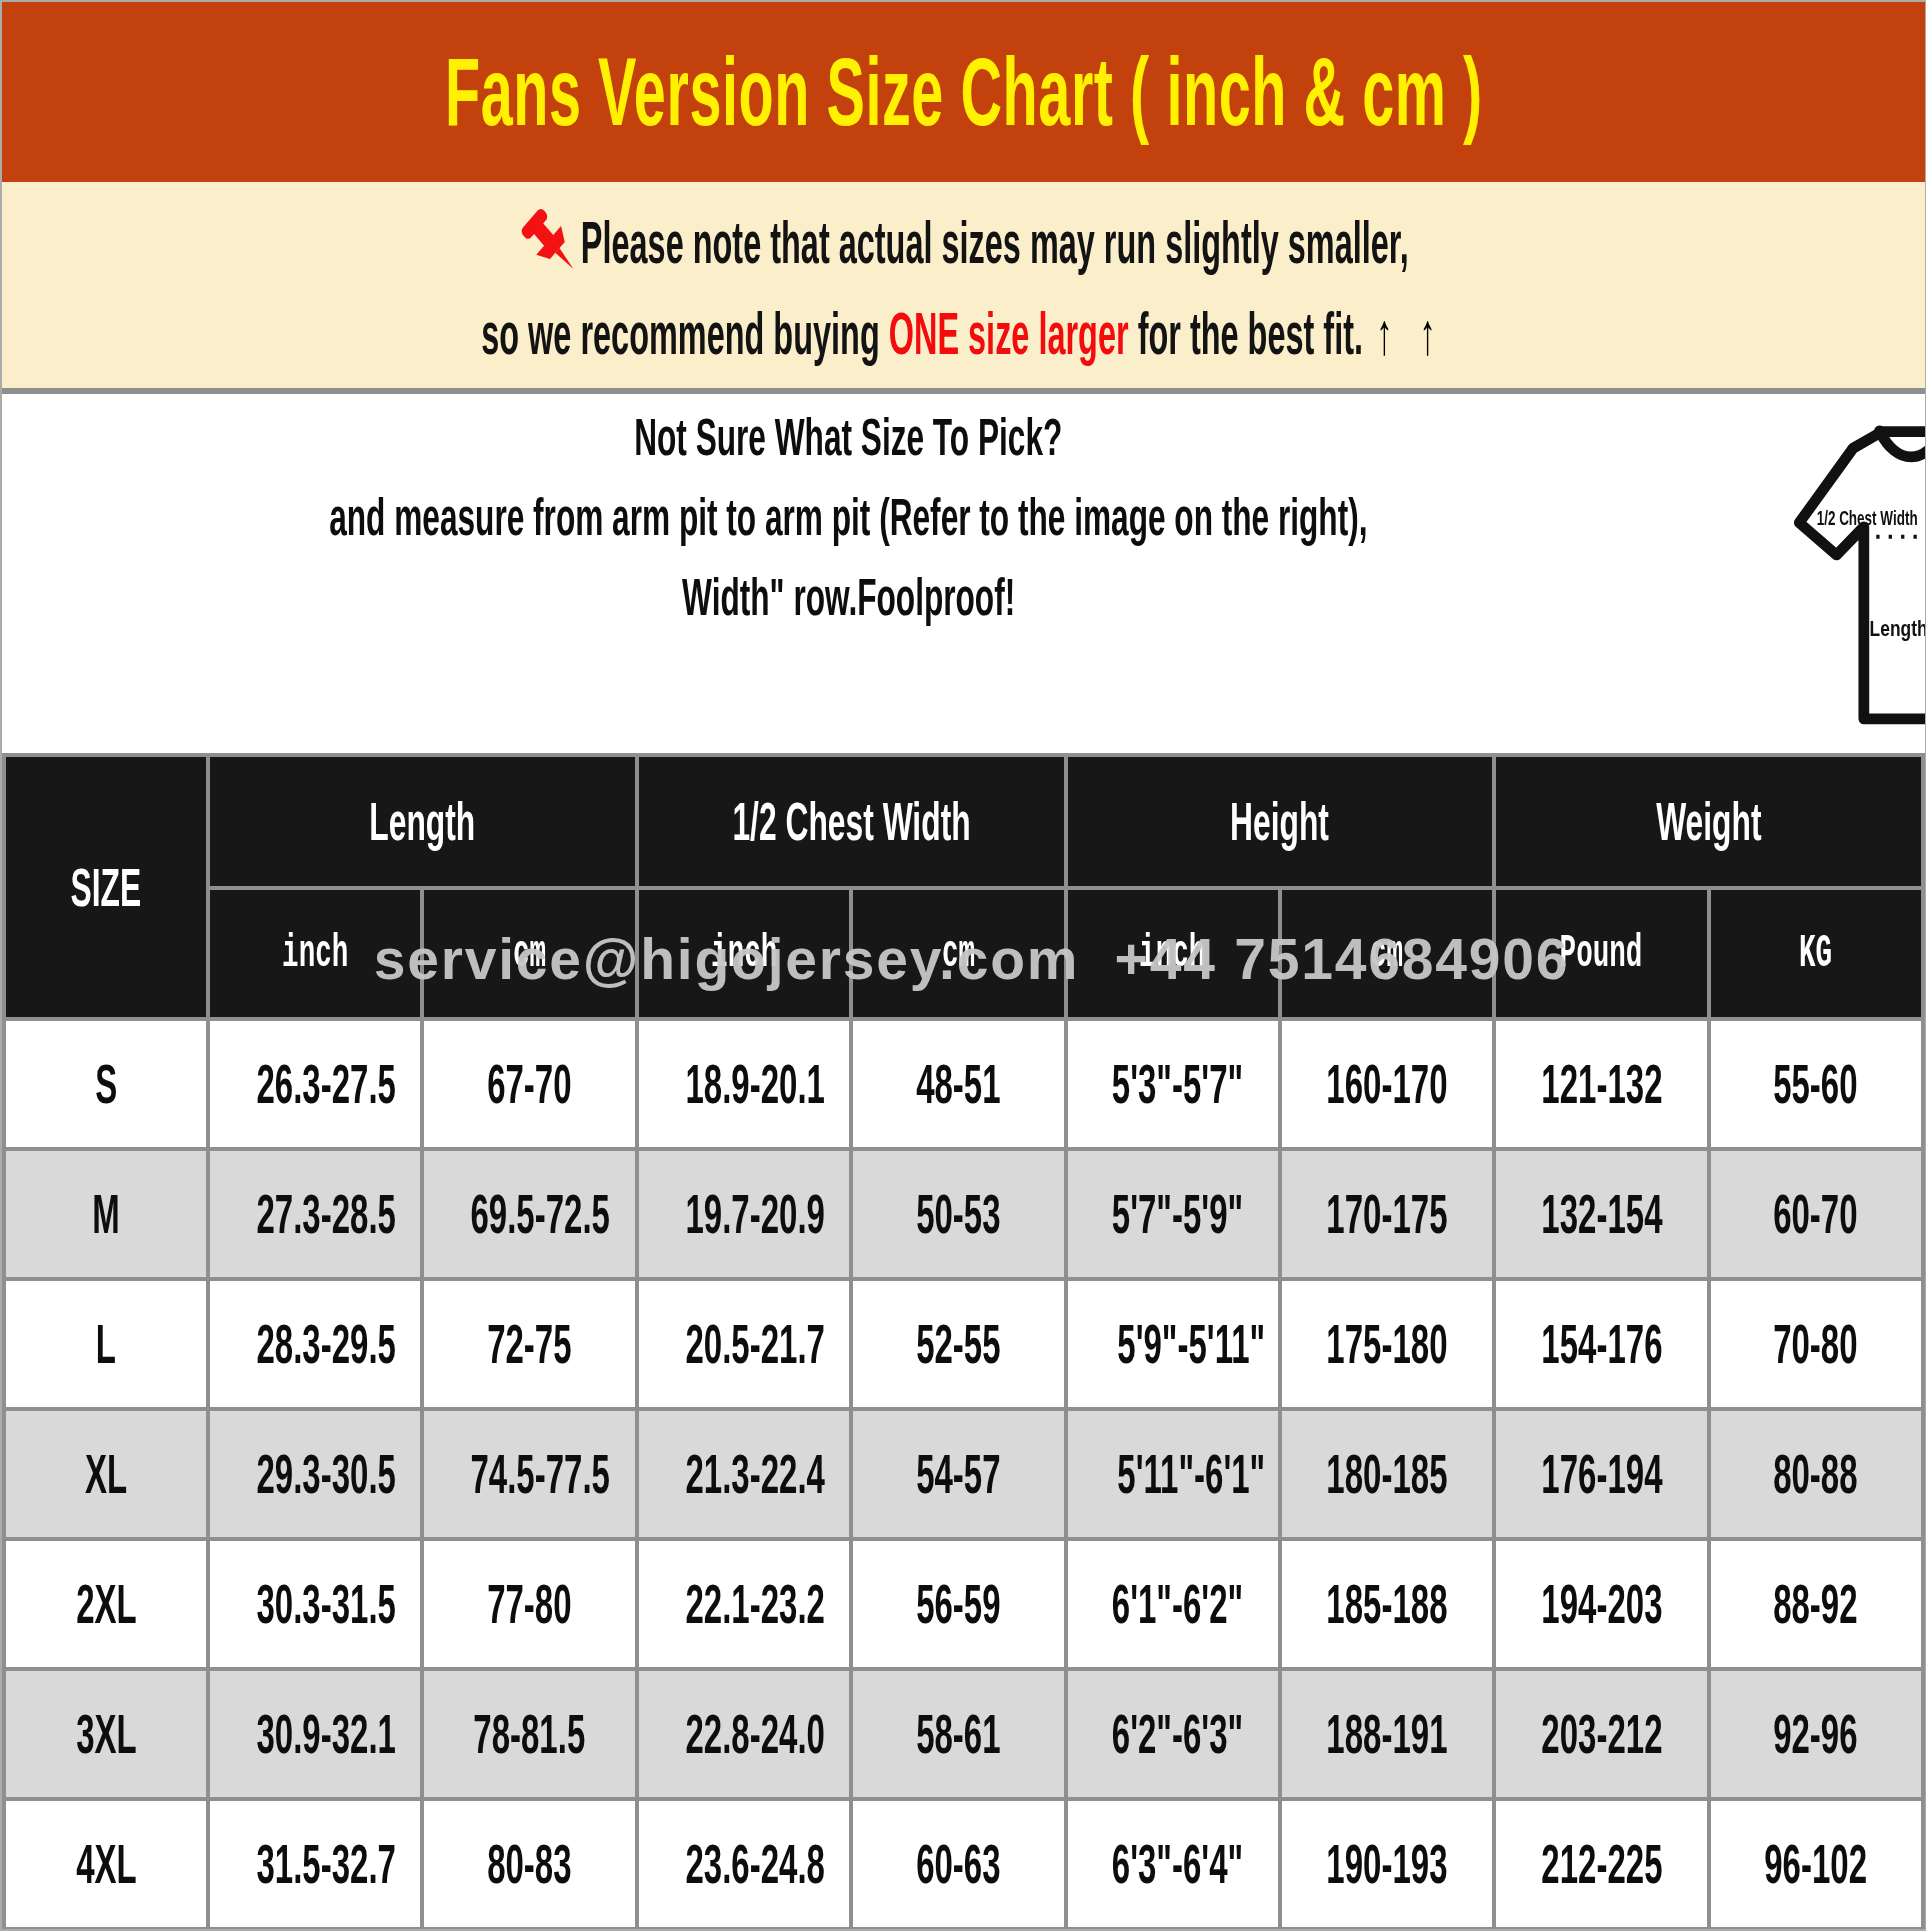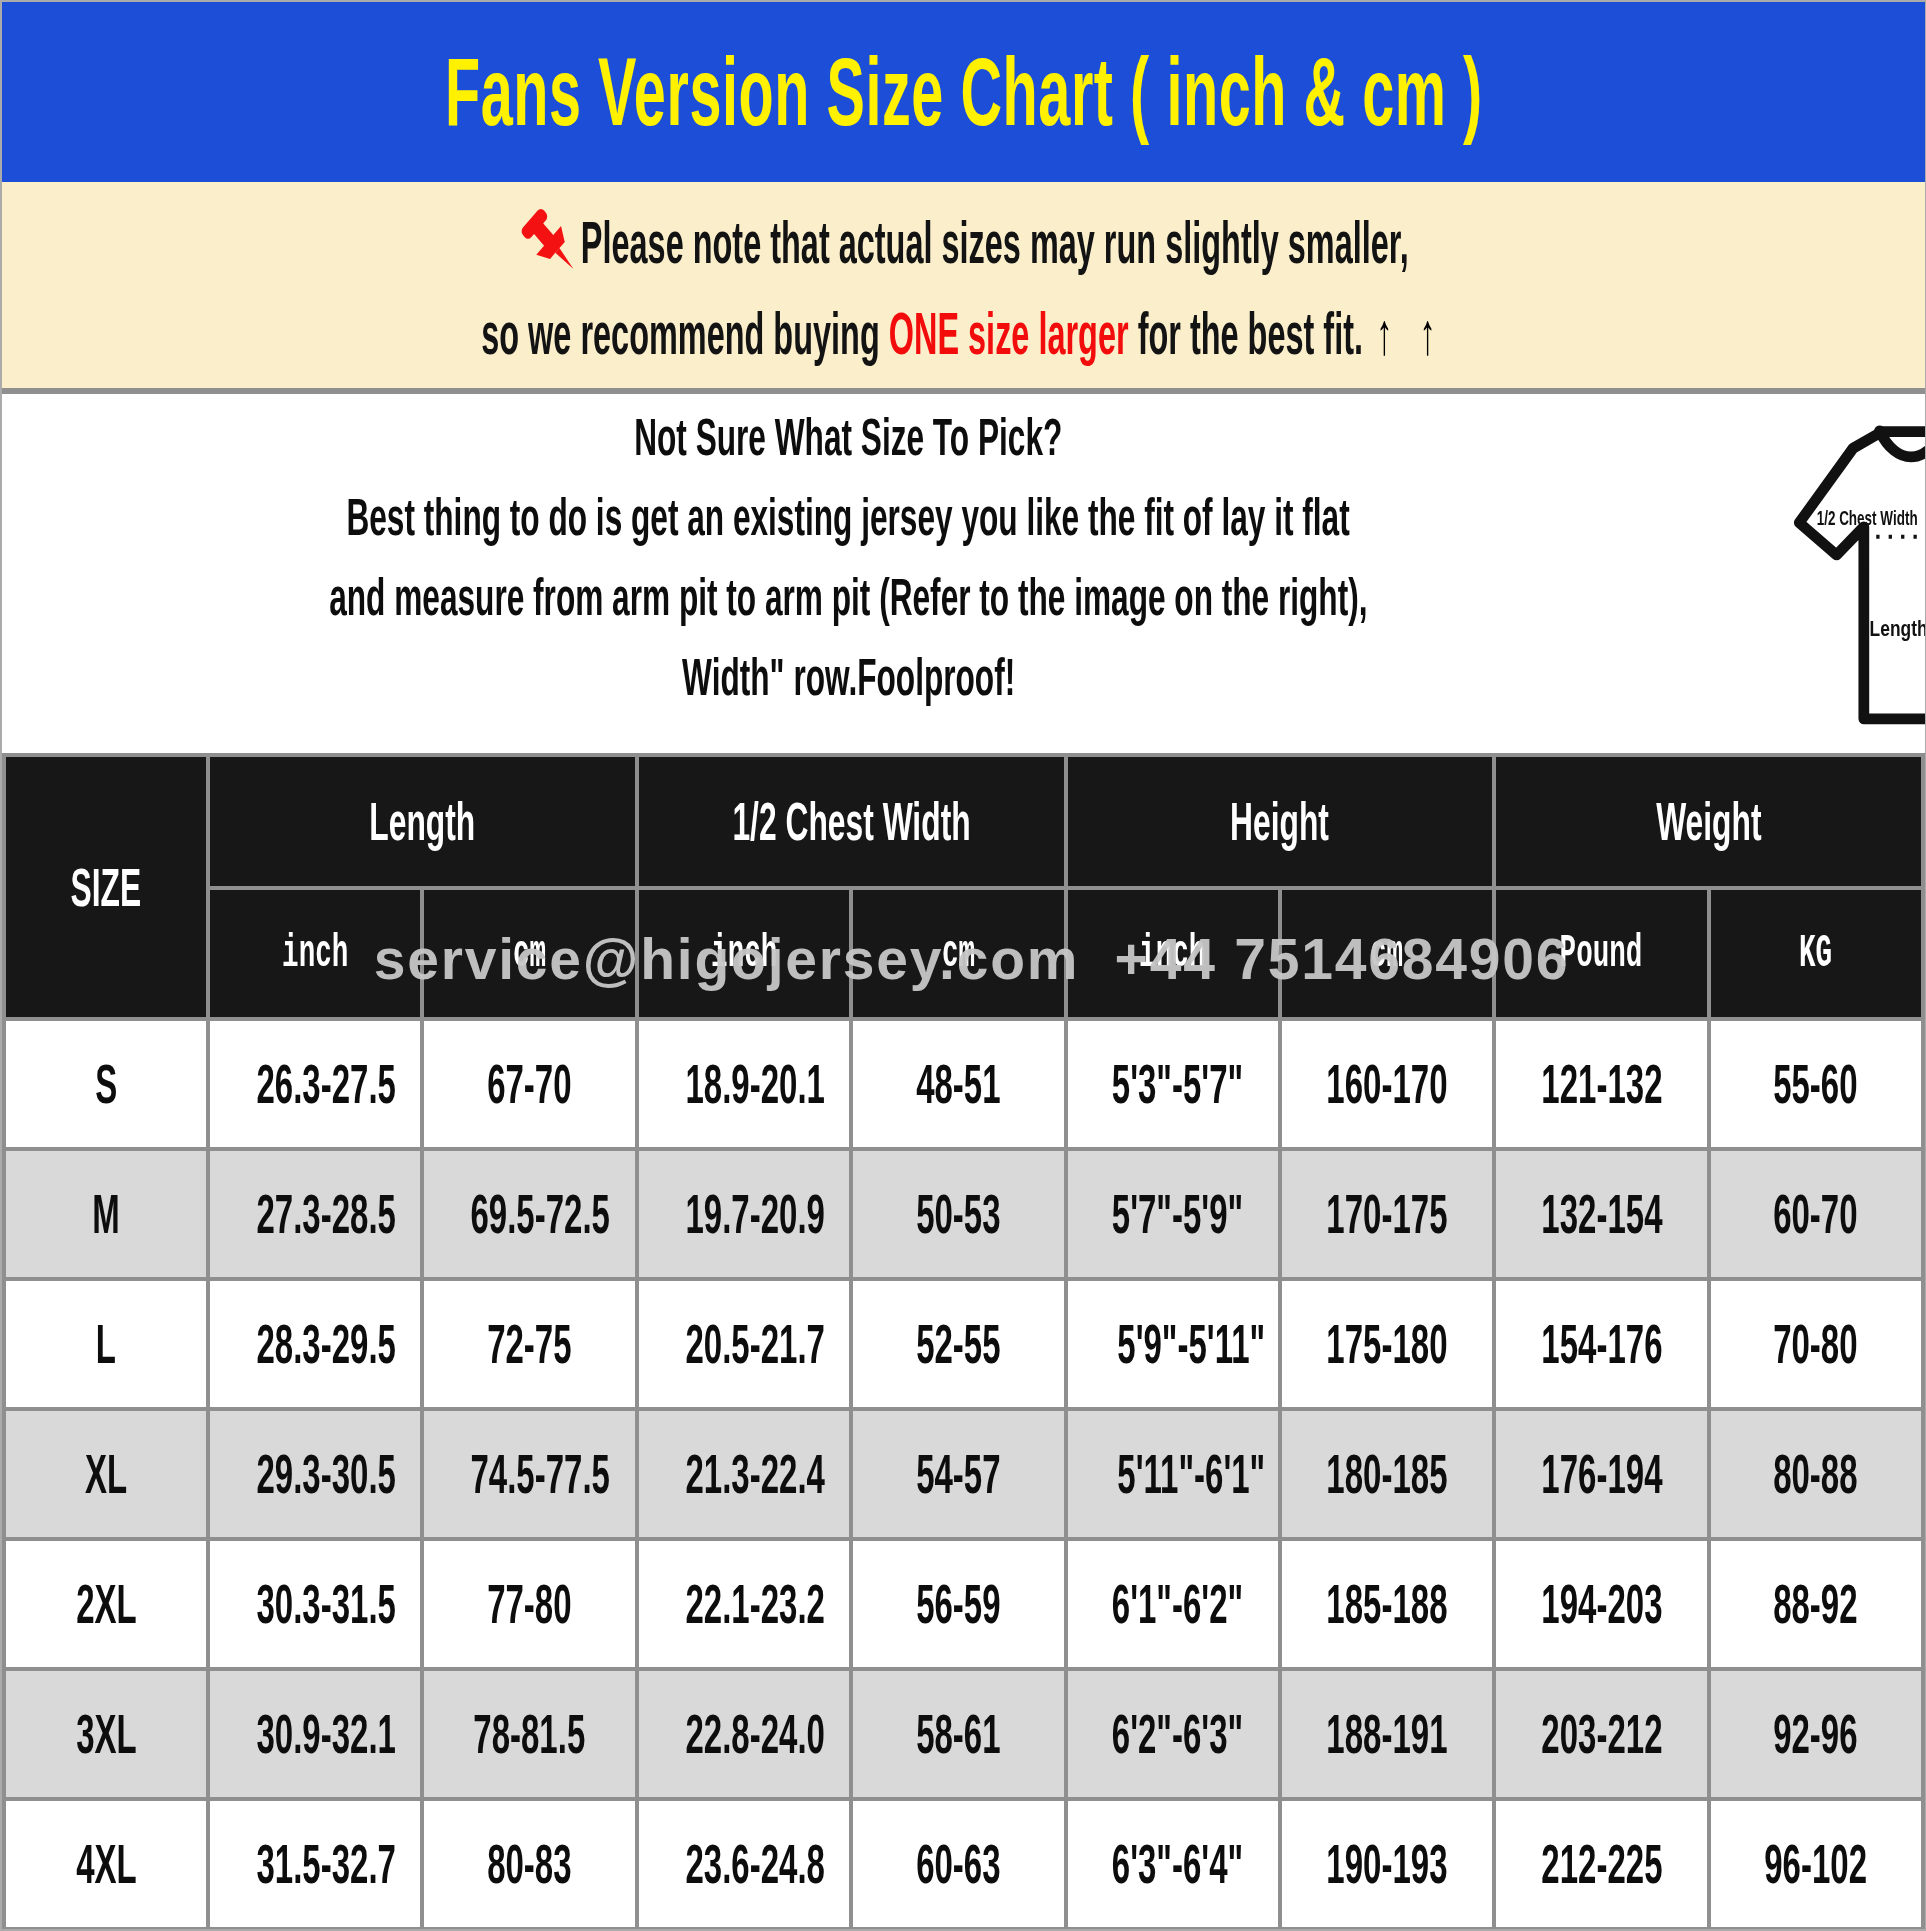--- a/index.html
+++ b/index.html
@@ -12,21 +12,21 @@
     overflow:hidden;
     font-family:"Liberation Sans", sans-serif;
     font-weight:bold;
     color:#111;
   }
   
   .cnd{display:inline-block;white-space:nowrap;transform:scaleX(var(--sx,0.62));transform-origin:center;}
 
   
   .titlebar{
-    height:180px;background:#1d4ed8;
+    height:180px;background:#c2410c;
     display:flex;align-items:center;justify-content:center;
   }
   .titlebar .cnd{--sx:0.60;font-size:96px;color:#FFF100;letter-spacing:0.9px;}
 
   
   .note{
     height:206px;background:#FBEFCB;
     display:flex;flex-direction:column;justify-content:space-evenly;align-items:center;
   }
   .note-line{text-align:right;line-height:1;}
@@ -101,21 +101,20 @@
         <span>so we recommend buying </span><span class="red">ONE size larger</span><span> for the best fit.</span><span class="arrows">↑ ↑</span>
       </span>
     </div>
   </div>
 
   <div class="divider"></div>
 
   <div class="guide">
     <div class="guide-text">
       <div class="g-line"><span class="cnd">Not Sure What Size To Pick?</span></div>
-      <div class="g-line"><span class="cnd">Best thing to do is get an existing jersey you like the fit of lay it flat</span></div>
       <div class="g-line"><span class="cnd">and measure from arm pit to arm pit (Refer to the image on the right),</span></div>
       <div class="g-line"><span class="cnd">Width" row.Foolproof!</span></div>
     </div>
     <div class="diagram">
       <svg class="tshirt" viewBox="0 0 340 400" aria-hidden="true">
         <g stroke="#111" stroke-width="13" stroke-linejoin="round" stroke-linecap="round" fill="#ffffff">
           <path d="M135 25 L100 45 L35 135 L80 174 L113 140 L113 372 L227 372 L227 140 L260 174 L305 135 L240 45 L205 25 Z"></path>
           <path d="M132 24 C152 66 188 66 208 24" fill="none"></path>
         </g>
         <g stroke="#111" fill="none">

